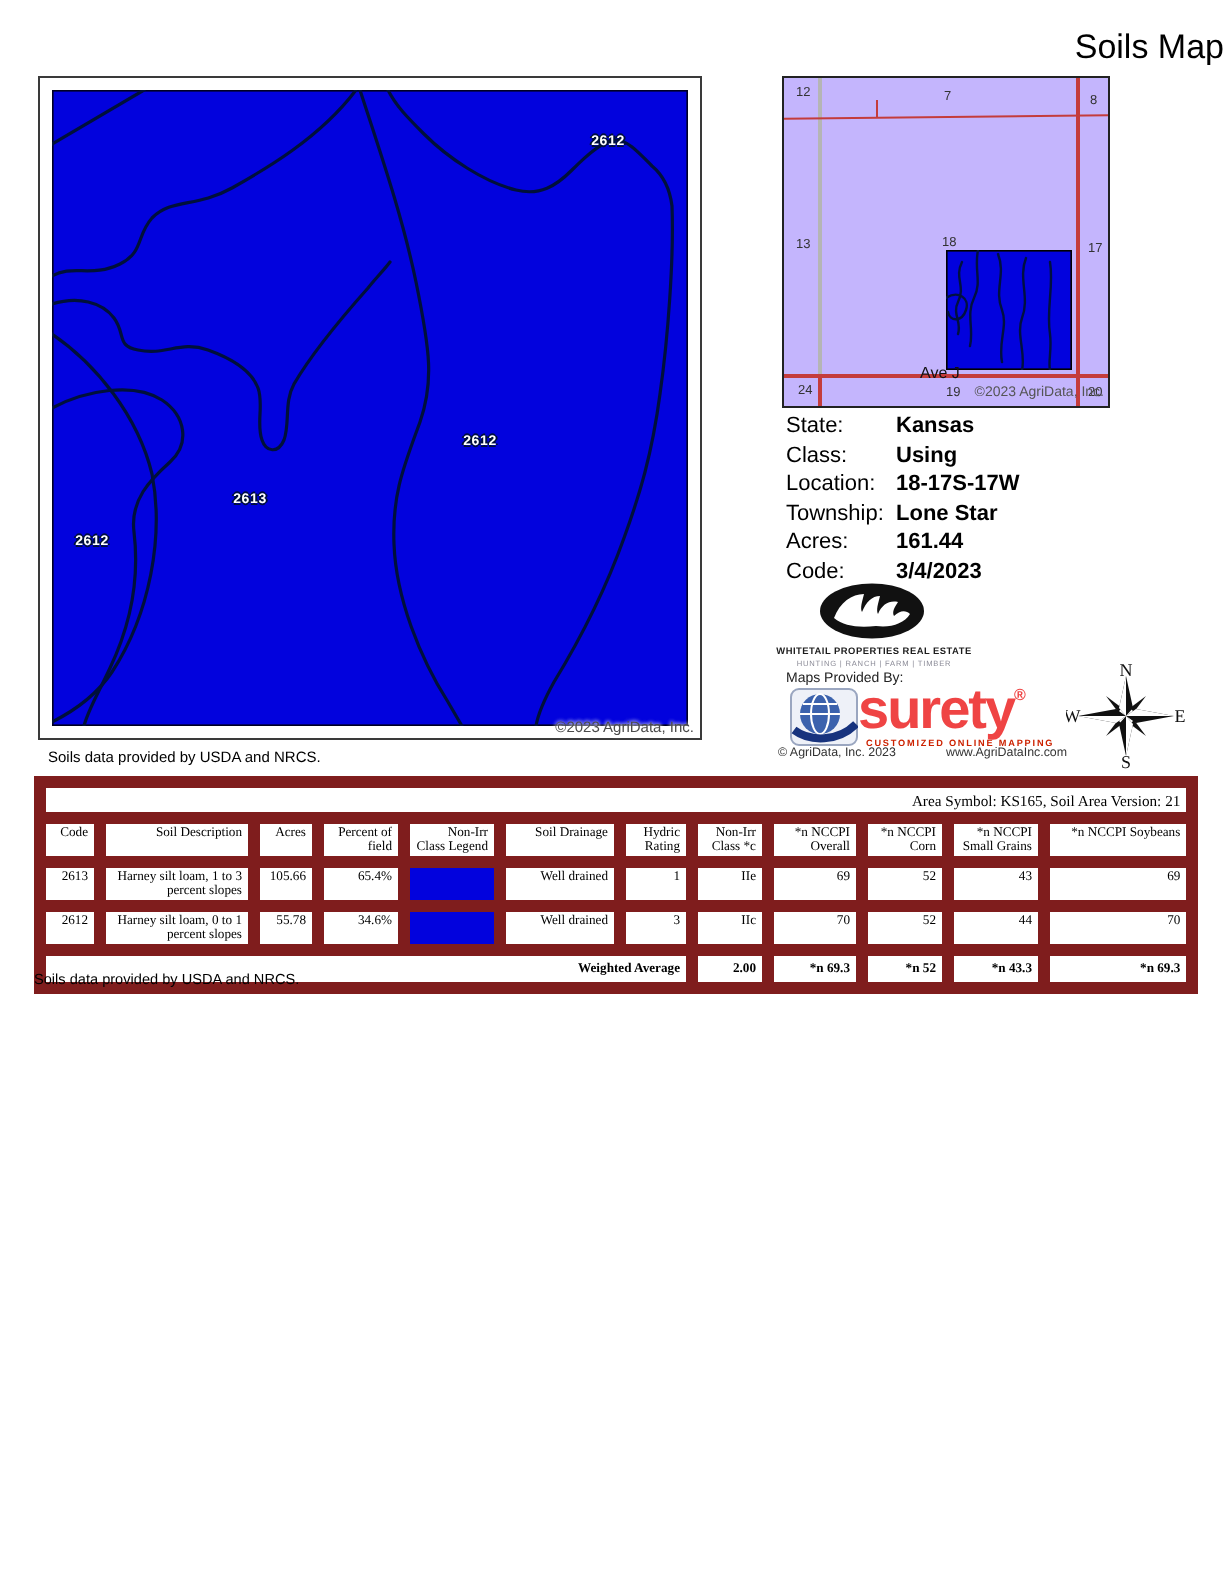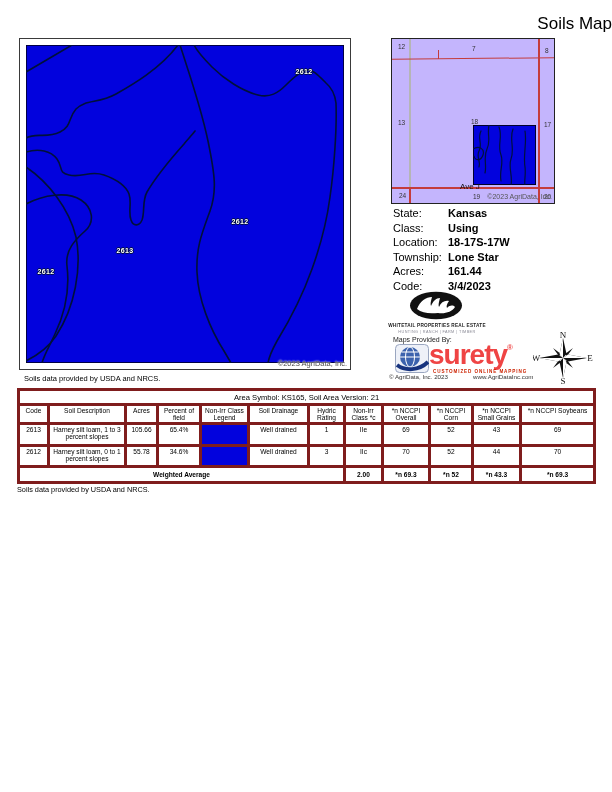--- a/index.html
+++ b/index.html
@@ -45,22 +45,22 @@
   .maps-by{left:393px;top:336px;font-size:7px;color:#222;}
   .surety-icon{left:395px;top:344px;}
   .surety-word{left:429px;top:339px;font-size:28px;font-weight:bold;color:#ef4444;letter-spacing:-1px;}
   .surety-reg{font-size:8px;vertical-align:14px;letter-spacing:0;}
   .surety-tag{left:433px;top:369px;font-size:4.6px;font-weight:bold;color:#cc2200;letter-spacing:.9px;}
   .surety-copy{left:389px;top:372.5px;font-size:6.2px;color:#333;}
   .surety-url{left:473px;top:372.5px;font-size:6.2px;color:#333;}
 
   
   .soil-table{position:absolute;left:17px;top:388px;border-collapse:collapse;table-layout:fixed;width:577px;}
-  .soil-table td,.soil-table th{border:3px solid #7f1d1d;font-size:6.6px;font-weight:normal;text-align:center;
-     vertical-align:top;padding:1px 3px;overflow:hidden;}
+  .soil-table td,.soil-table th{border:6px solid #7f1d1d;font-size:6.6px;font-weight:normal;text-align:right;
+     vertical-align:top;padding:1px 3px;overflow:hidden;font-family:Liberation Serif, serif;}
   .soil-table .area-row td{font-size:7.6px;height:10px;vertical-align:middle;}
   .r{text-align:right;}
   .legend-cell{background:#0202dd;}
   .wavg td{font-weight:bold;height:11px;vertical-align:middle;}
   .foot{left:17px;top:485px;font-size:7.3px;line-height:10px;}
 </style>
 </head>
 <body>
 
 <div class="page">

